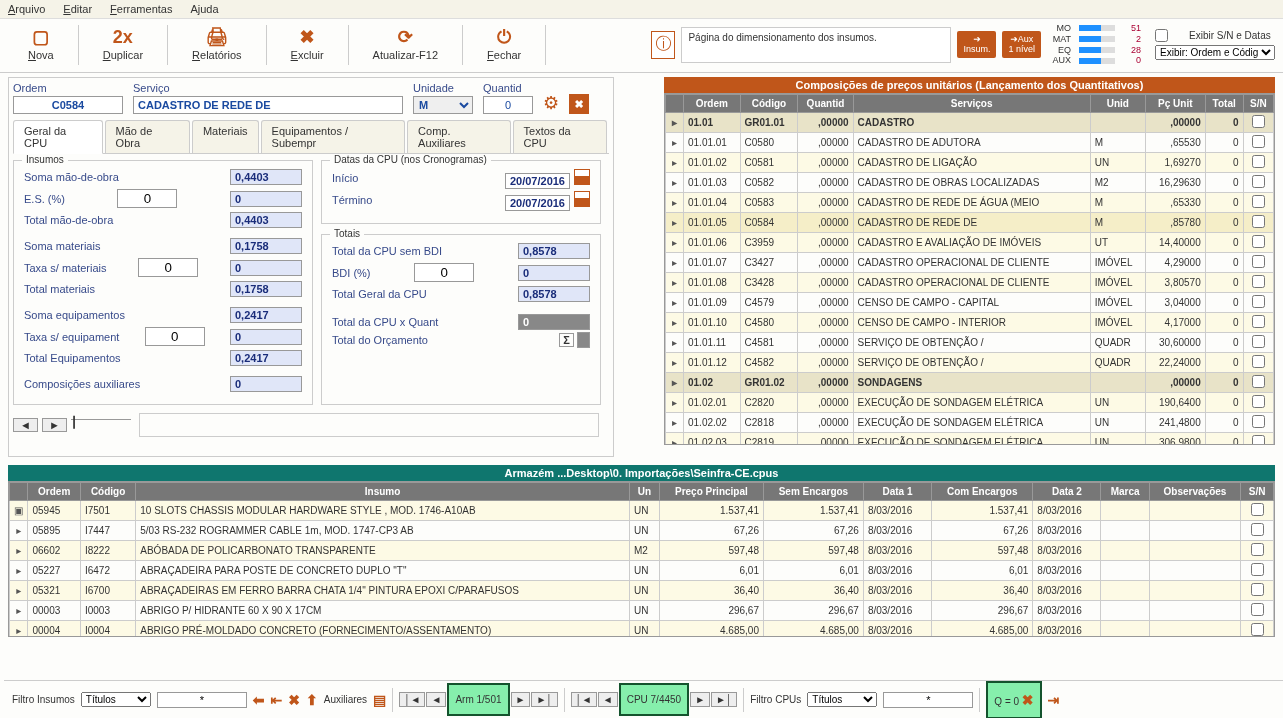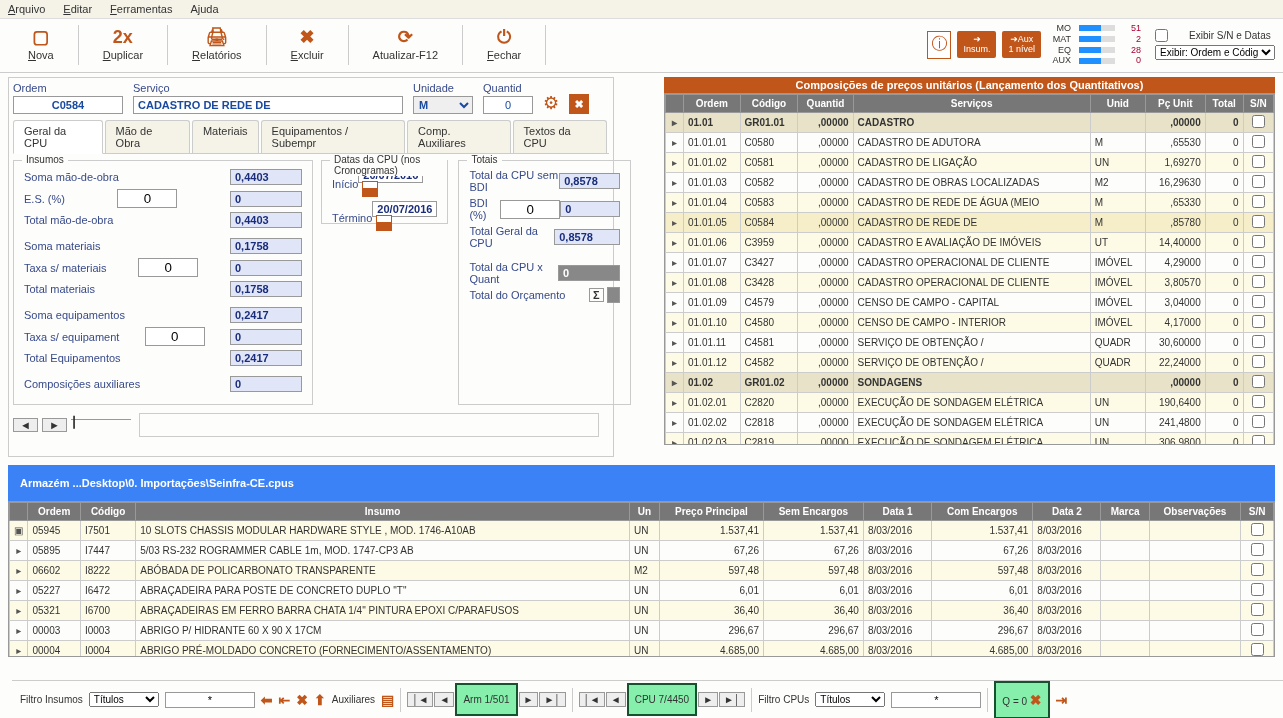--- a/index.html
+++ b/index.html
@@ -45,21 +45,21 @@
 .x-ico { background: #c0561a; color: #fff; width: 20px; height: 20px; display: flex; align-items: center; justify-content: center; font-weight: bold; cursor: pointer; }
 
 .tabs { display: flex; border-bottom: 1px solid #ccc; margin-bottom: 6px; }
 .tab { padding: 4px 10px; border: 1px solid #ccc; border-bottom: none; background: #f5f3e8; cursor: pointer; margin-right: 2px; font-size: 11px; border-radius: 3px 3px 0 0; }
 .tab.active { background: #fff; border-bottom: 1px solid #fff; margin-bottom: -1px; }
 
 .cpu-body { display: flex; gap: 8px; }
 .insumos-box, .datas-box, .totais-box { border: 1px solid #ccc; padding: 8px 10px; position: relative; }
 .box-title { position: absolute; top: -7px; left: 8px; background: #fdfdfb; padding: 0 4px; font-size: 10px; }
 .insumos-box { width: 300px; }
-.right-col { width: 280px; display: flex; gap: 10px; }
+.right-col { width: 280px; display: flex; flex-direction: column; gap: 10px; }
 .datas-box { height: 64px; }
 .totais-box { flex: 1; }
 
 .val-row { display: flex; align-items: center; justify-content: space-between; margin-bottom: 4px; font-size: 11px; }
 .val-row .vlabel { color: #374a8a; }
 .val-row .vinput { border: 1px solid #999; width: 60px; text-align: center; padding: 1px; background: #fff; }
 .val-row .vval { border: 1px solid #999; width: 72px; text-align: left; padding: 1px 4px; background: #e0e6f8; color: #1a2d7a; font-weight: bold; }
 .val-row .vval.grey { background: #888; color: #fff; }
 
 .cal-ico { display: inline-block; width: 16px; height: 16px; border: 1px solid #c0561a; background: linear-gradient(#fff 40%, #c0561a 40%); margin-left: 4px; cursor: pointer; }
@@ -80,25 +80,25 @@
 .grid tr.hdr-row { background: #e8e3c8; font-weight: bold; }
 .grid tr.sel { background: #f5eec8; }
 .grid .rowbtn { width: 18px; text-align: center; color: #555; cursor: pointer; }
 .grid .chk { text-align: center; }
 .grid .num { text-align: right; }
 
 .comp-grid { height: 352px; }
 
 
 .wh-panel { margin: 4px 8px; }
-.wh-title { background: #3b82f6; color: #fff; text-align: left; padding: 12px; font-weight: bold; font-size: 11px; }
+.wh-title { background: #0f766e; color: #fff; text-align: center; padding: 2px; font-weight: bold; font-size: 11px; }
 .wh-grid { height: 156px; }
 
 
-.bottom-bar { position: absolute; bottom: 0; left: 12px; right: 0; border-top: 1px solid #ccc; padding: 4px 8px; display: flex; align-items: center; gap: 6px; background: #fdfdfb; height: 38px; }
+.bottom-bar { position: absolute; bottom: 0; left: 4px; right: 0; border-top: 1px solid #ccc; padding: 4px 8px; display: flex; align-items: center; gap: 6px; background: #fdfdfb; height: 38px; }
 .bb-label { font-size: 10px; }
 .bb-select { font-size: 10px; width: 70px; }
 .bb-input { border: 1px solid #999; width: 90px; padding: 1px 4px; text-align: center; font-size: 11px; }
 .bb-ico { color: #c0561a; font-size: 14px; cursor: pointer; font-weight: bold; }
 .bb-nav { display: flex; gap: 1px; align-items: center; }
 .bb-navbtn { border: 1px solid #999; padding: 1px 4px; cursor: pointer; background: #eee; font-size: 10px; }
 .bb-pager { border: 2px solid #14532d; padding: 9px 6px; font-size: 10px; background: #86efac; }
 .bb-sep { width: 1px; height: 24px; background: #ccc; }
 
 input[type=checkbox] { cursor: pointer; }
@@ -140,20 +140,21 @@
     </div>
   <div class="toolbar-sep"></div>
   <div class="toolbar-btn">
       <div class="ico">⏻</div>
       <span><u>F</u>echar</span>
     </div>
   <div class="toolbar-sep"></div>
 
   <div class="info-panel">
     <div class="info-box">ⓘ</div>
+    <div class="info-text">Página do dimensionamento dos insumos.</div>
     <div class="orange-btn">➜<br><span>Insum.</span></div>
     <div class="orange-btn">➜Aux<br>1 nível</div>
     <div class="stats" id="stats-panel">
         <div class="stat-row">
           <span class="lbl">MO</span>
           <span class="bar"></span>
           <span class="val">51</span>
         </div>
         <div class="stat-row">
           <span class="lbl">MAT</span>

